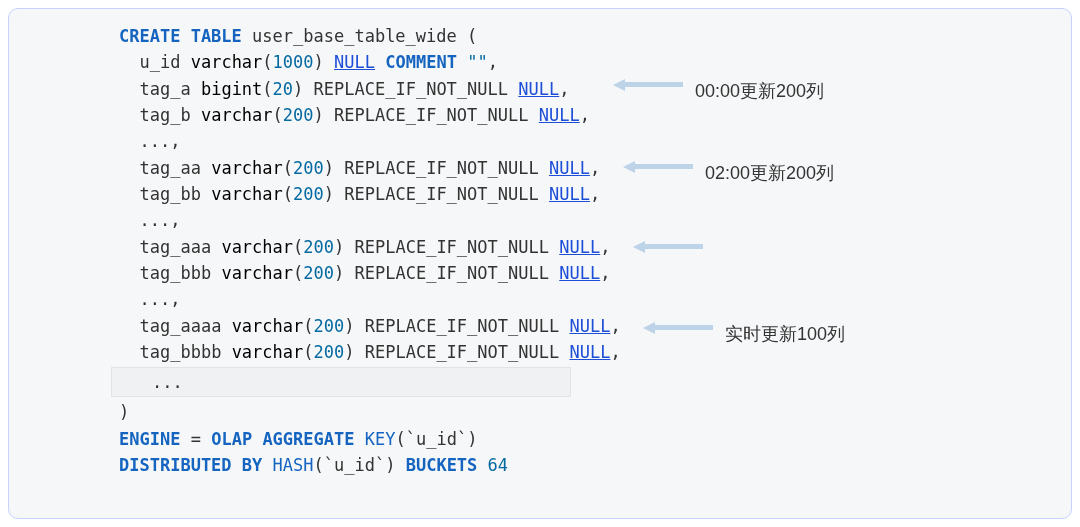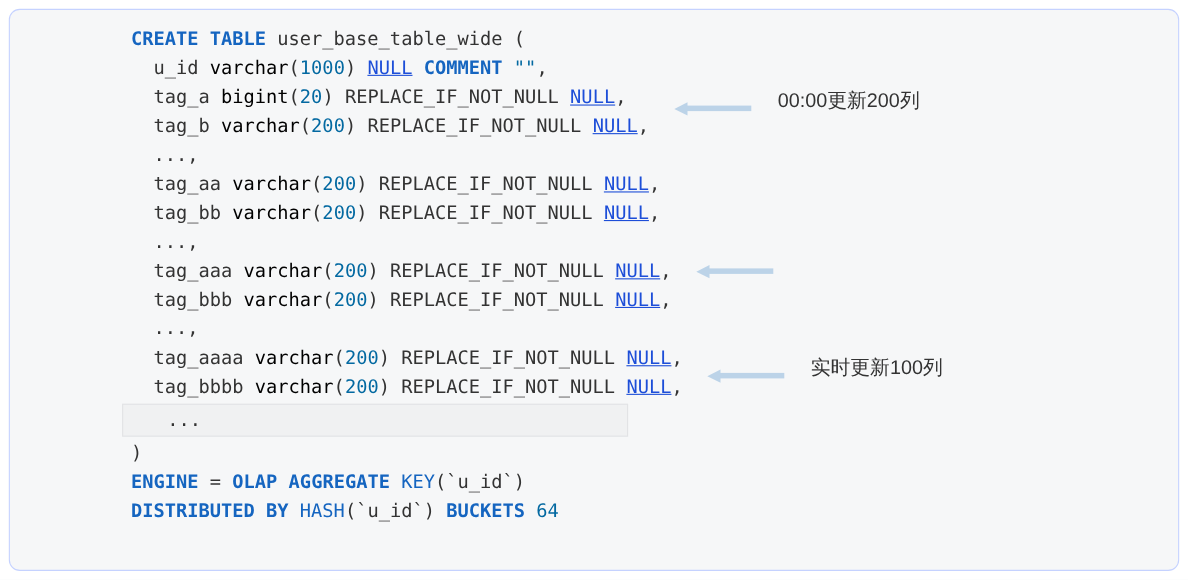--- a/index.html
+++ b/index.html
@@ -26,22 +26,22 @@
       white-space: pre;
     }
     .kw { color: #1565c0; font-weight: 600; }
     .type { color: #000000; }
     .num { color: #0369a1; text-align: center; }
     .null { color: #1d4ed8; text-decoration: underline; }
     .fn { color: #1565c0; }
     .annotation {
       position: absolute;
       display: flex;
-      align-items: flex-end;
-      gap: 24px;
+      align-items: flex-start;
+      gap: 12px;
     }
     .arrow {
       width: 70px;
       height: 10px;
       position: relative;
     }
     .arrow-line {
       position: absolute;
       right: 0;
       top: 3px;
@@ -102,20 +102,27 @@
 <span class="kw">DISTRIBUTED</span> <span class="kw">BY</span> <span class="fn">HASH</span>(<span>`u_id`</span>) <span class="kw">BUCKETS</span> <span class="num">64</span></div>
 
   <div class="annotation" style="left:604px; top:70px;">
     <div class="arrow">
       <div class="arrow-head"></div>
         <div class="arrow-line"></div>
     </div>
     <div class="annotation-label">00:00更新200列</div>
   </div>
 
+  <div class="annotation" style="left:614px; top:152px;">
+    <div class="arrow">
+      <div class="arrow-head"></div>
+        <div class="arrow-line"></div>
+    </div>
+    <div class="annotation-label">02:00更新200列</div>
+  </div>
 
   <div class="annotation" style="left:624px; top:232px;">
     <div class="arrow">
       <div class="arrow-head"></div>
         <div class="arrow-line"></div>
     </div>
   </div>
 
   <div class="annotation" style="left:634px; top:313px;">
     <div class="arrow">

